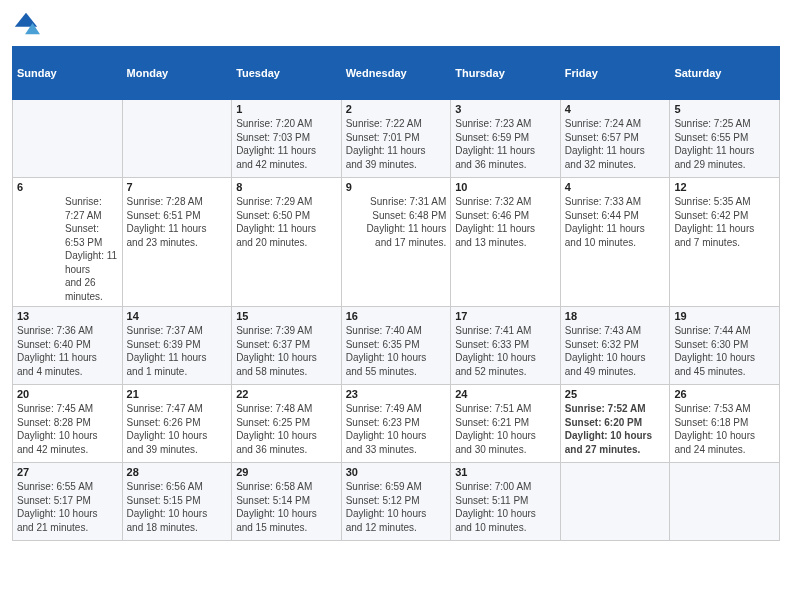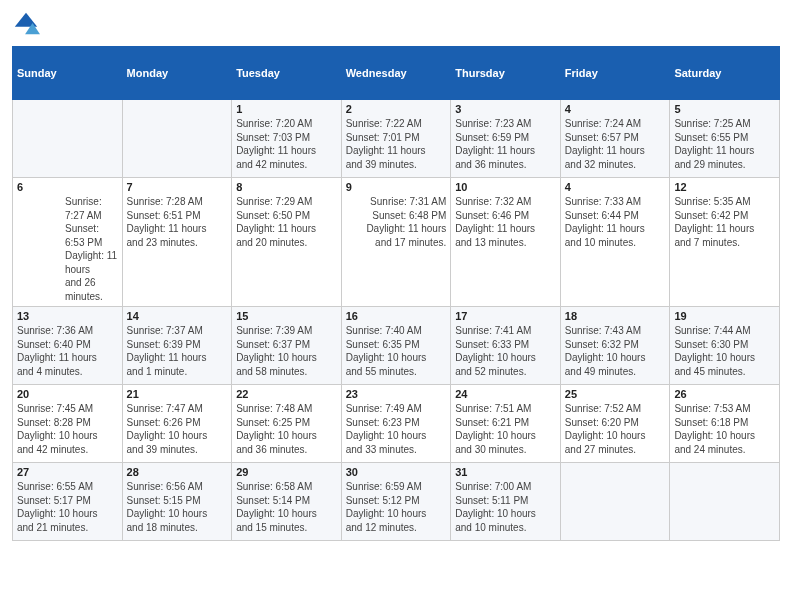--- a/index.html
+++ b/index.html
@@ -301,21 +301,21 @@
           </td>
           <td>
             <span class="day-num">24</span>
             <div class="cell-content" style="white-space: pre-line;">Sunrise: 7:51 AM
 Sunset: 6:21 PM
 Daylight: 10 hours
 and 30 minutes.</div>
           </td>
           <td>
             <span class="day-num">25</span>
-            <div class="cell-content" style="white-space: pre-line;">Sunrise: 7:52 AM
+            <div class="cell-content" style="white-space: pre-line; font-weight: bold;">Sunrise: 7:52 AM
 Sunset: 6:20 PM
 Daylight: 10 hours
 and 27 minutes.</div>
           </td>
           <td>
             <span class="day-num">26</span>
             <div class="cell-content" style="white-space: pre-line;">Sunrise: 7:53 AM
 Sunset: 6:18 PM
 Daylight: 10 hours
 and 24 minutes.</div>

